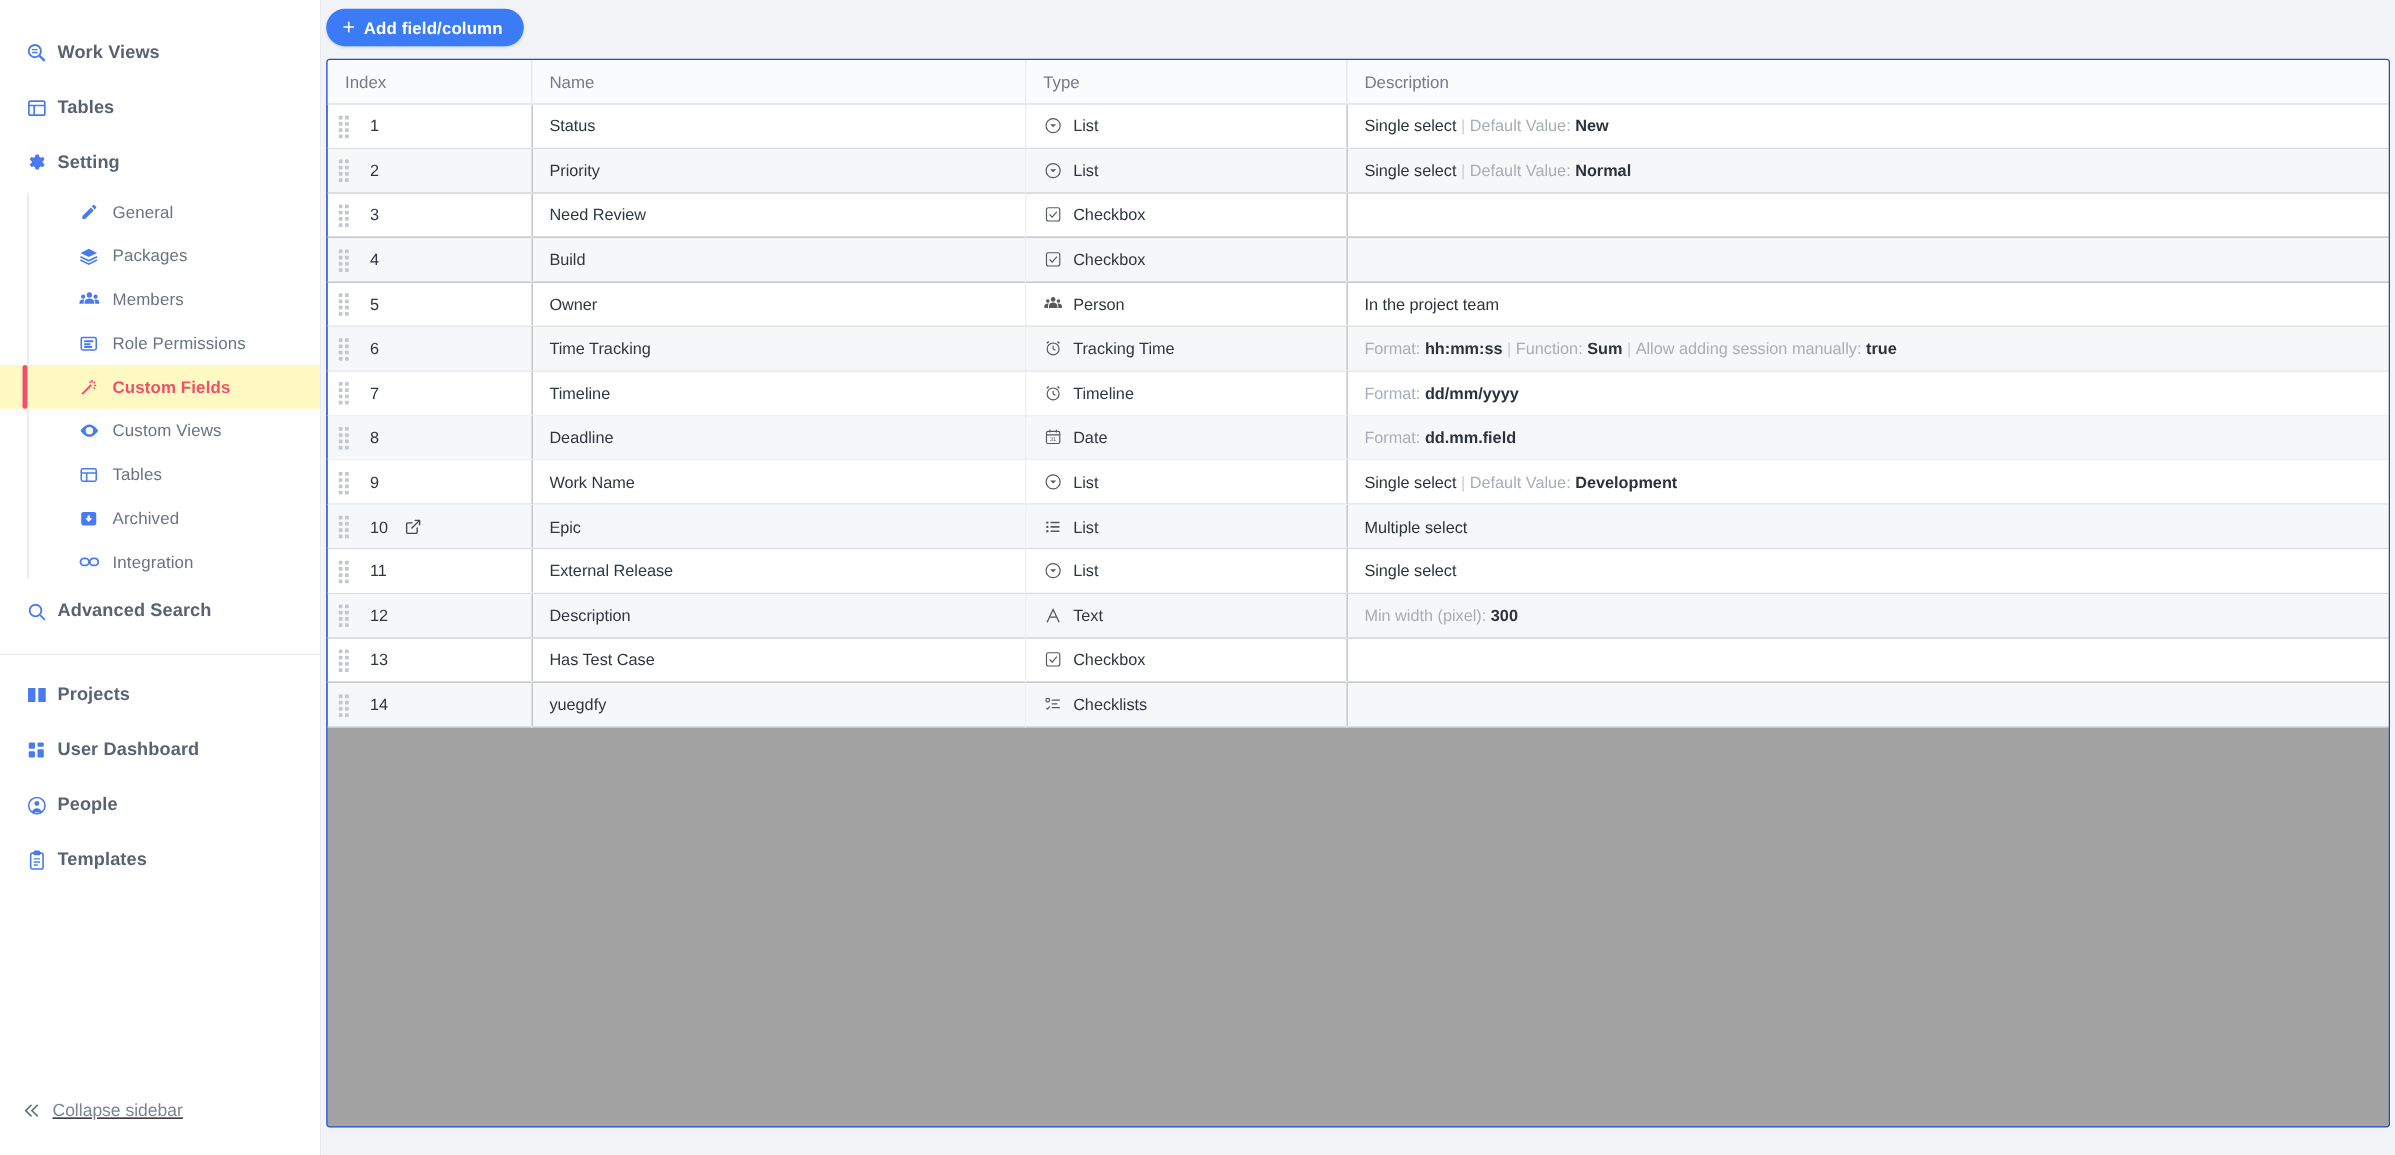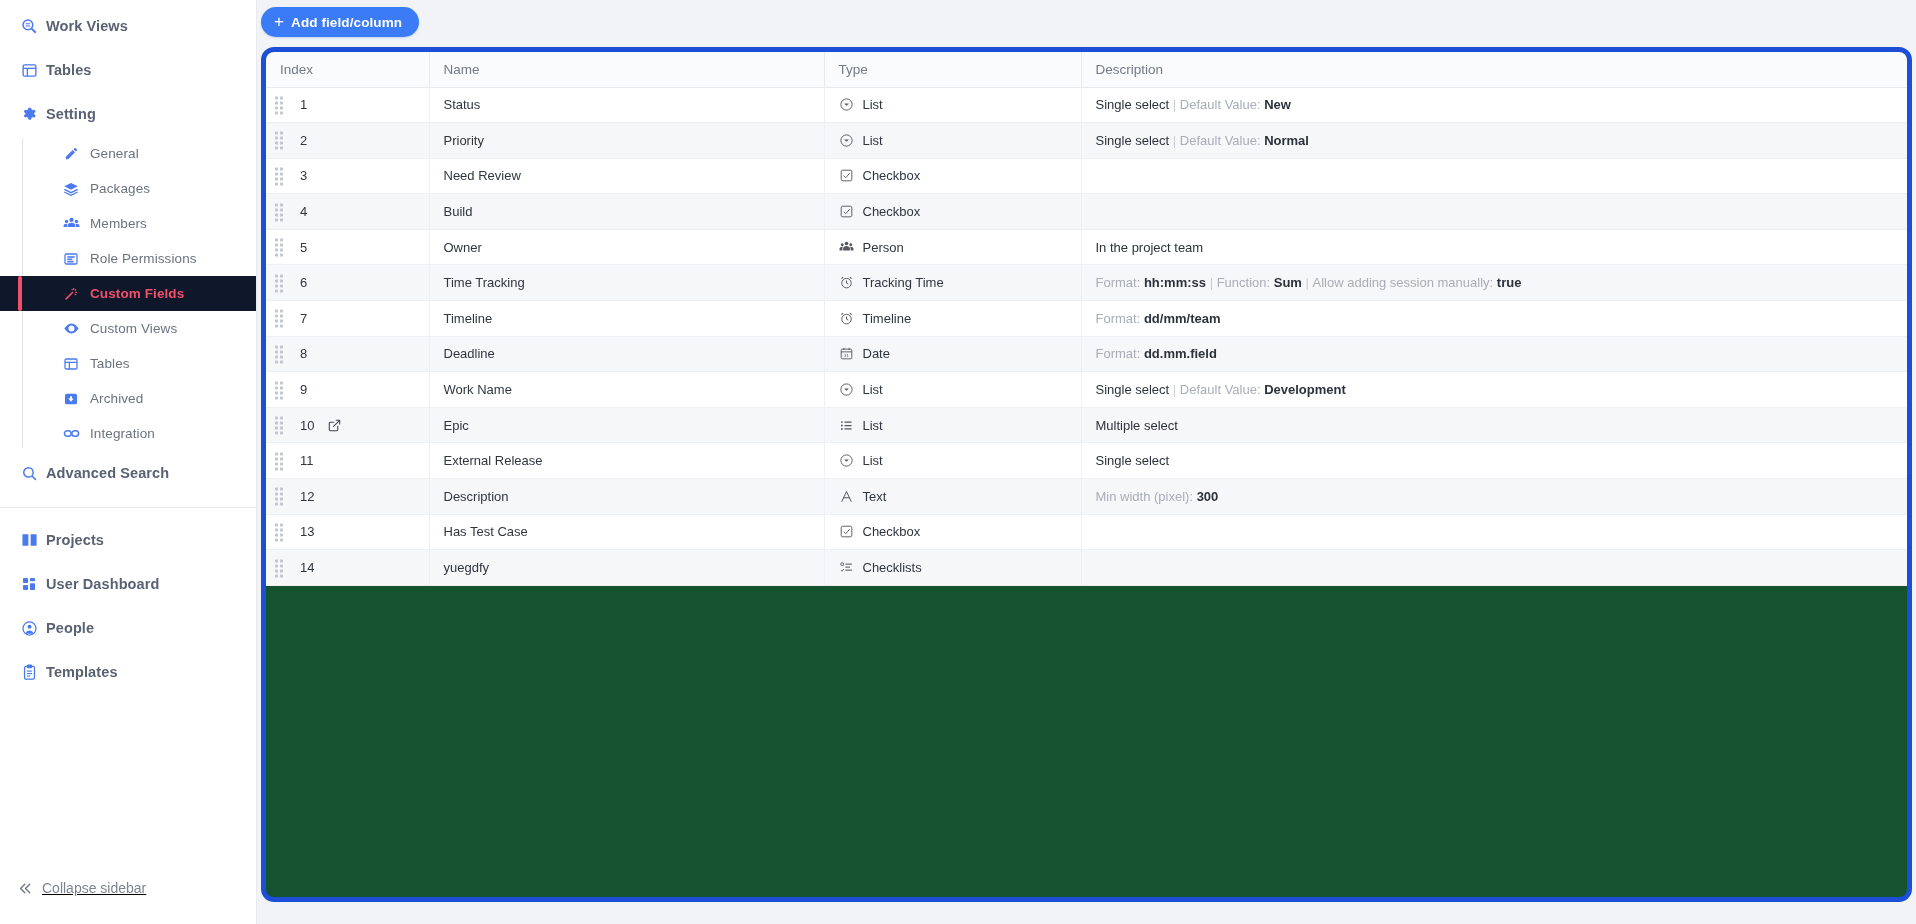--- a/index.html
+++ b/index.html
@@ -15,21 +15,21 @@
 
   
   #sidebar {
     width: 257px; height: 924px;
     background: #ffffff;
     border-right: 1px solid #e8eaed;
     position: relative;
     flex: 0 0 257px;
     display: flex; flex-direction: column;
   }
-  .nav-top { padding-top: 4px; }
+  .nav-top { padding-top: 20px; }
   .nav-row {
     display: flex; align-items: center;
     height: 44px;
     padding-left: 12px;
     cursor: pointer;
     position: relative;
   }
   .nav-row .ico {
     width: 34px; min-width: 34px;
     display: flex; align-items: center; justify-content: center;
@@ -56,21 +56,21 @@
     height: 35px;
     padding-left: 56px;
     cursor: pointer; position: relative;
   }
   .sub-row .ico {
     width: 30px; min-width: 30px;
     display: flex; align-items: center; justify-content: center;
     color: #4a7af0; margin-right: 4px;
   }
   .sub-row .lbl { font-size: 13.5px; color: #6b7280; letter-spacing: .1px; }
-  .sub-row.active { background: #0f172a; }
+  .sub-row.active { background: #fef9c3; }
   .sub-row.active::before {
     content: ""; position: absolute; left: 18px; top: 0; bottom: 0;
     width: 4px; background: #f1506b; border-radius: 2px;
   }
   .sub-row.active .lbl { color: #f1506b; font-weight: 700; }
 
   .nav-divider {
     height: 1px; background: #e8eaed; margin: 12px 0 10px 0;
   }
   .nav-spacer { flex: 1 1 auto; }
@@ -107,23 +107,23 @@
     font-weight: 600;
     font-family: "Liberation Sans", sans-serif;
     cursor: pointer;
     letter-spacing: .1px;
     box-shadow: 0 1px 2px rgba(60,123,246,.25);
   }
   .btn-add .plus { font-size: 17px; line-height: 1; font-weight: 400; margin-top:-1px; }
 
   .table-card {
     margin: 0 4px 0 4px;
-    background: #14532d;
-    border: 5px solid #1d4ed8;
-    border-radius: 13px;
+    background: #a3a3a3;
+    border: 1px solid #1d4ed8;
+    border-radius: 3px;
     height: 855px;
     overflow: hidden;
     position: relative;
   }
   table.grid { width: 100%; border-collapse: collapse; table-layout: fixed; }
   table.grid th {
     text-align: left;
     font-weight: 400;
     font-size: 13.5px;
     color: #737b88;
@@ -601,21 +601,21 @@
                     <svg width="15" height="15" viewBox="0 0 24 24" fill="none" stroke="#55595f" stroke-width="1.5">
                       <circle cx="12" cy="13" r="7.6"></circle>
                       <polyline points="12,8.8 12,13 15,14.6"></polyline>
                       <line x1="6.5" y1="3.4" x2="4" y2="5.8" stroke-width="1.8"></line>
                       <line x1="17.5" y1="3.4" x2="20" y2="5.8" stroke-width="1.8"></line>
                     </svg>
                   </span>
                   <span class="tl">Timeline</span>
                 </span>
               </td>
-              <td class="last desc"><span class="dim">Format:&nbsp;</span><span class="strong">dd/mm/team</span></td>
+              <td class="last desc"><span class="dim">Format:&nbsp;</span><span class="strong">dd/mm/yyyy</span></td>
             </tr>
             <tr class="even">
               <td class="idx-cell"><span class="drag-handle">
                   <i></i>
                   <i></i>
                   <i></i>
                   <i></i>
                   <i></i>
                   <i></i>
                   <i></i>

